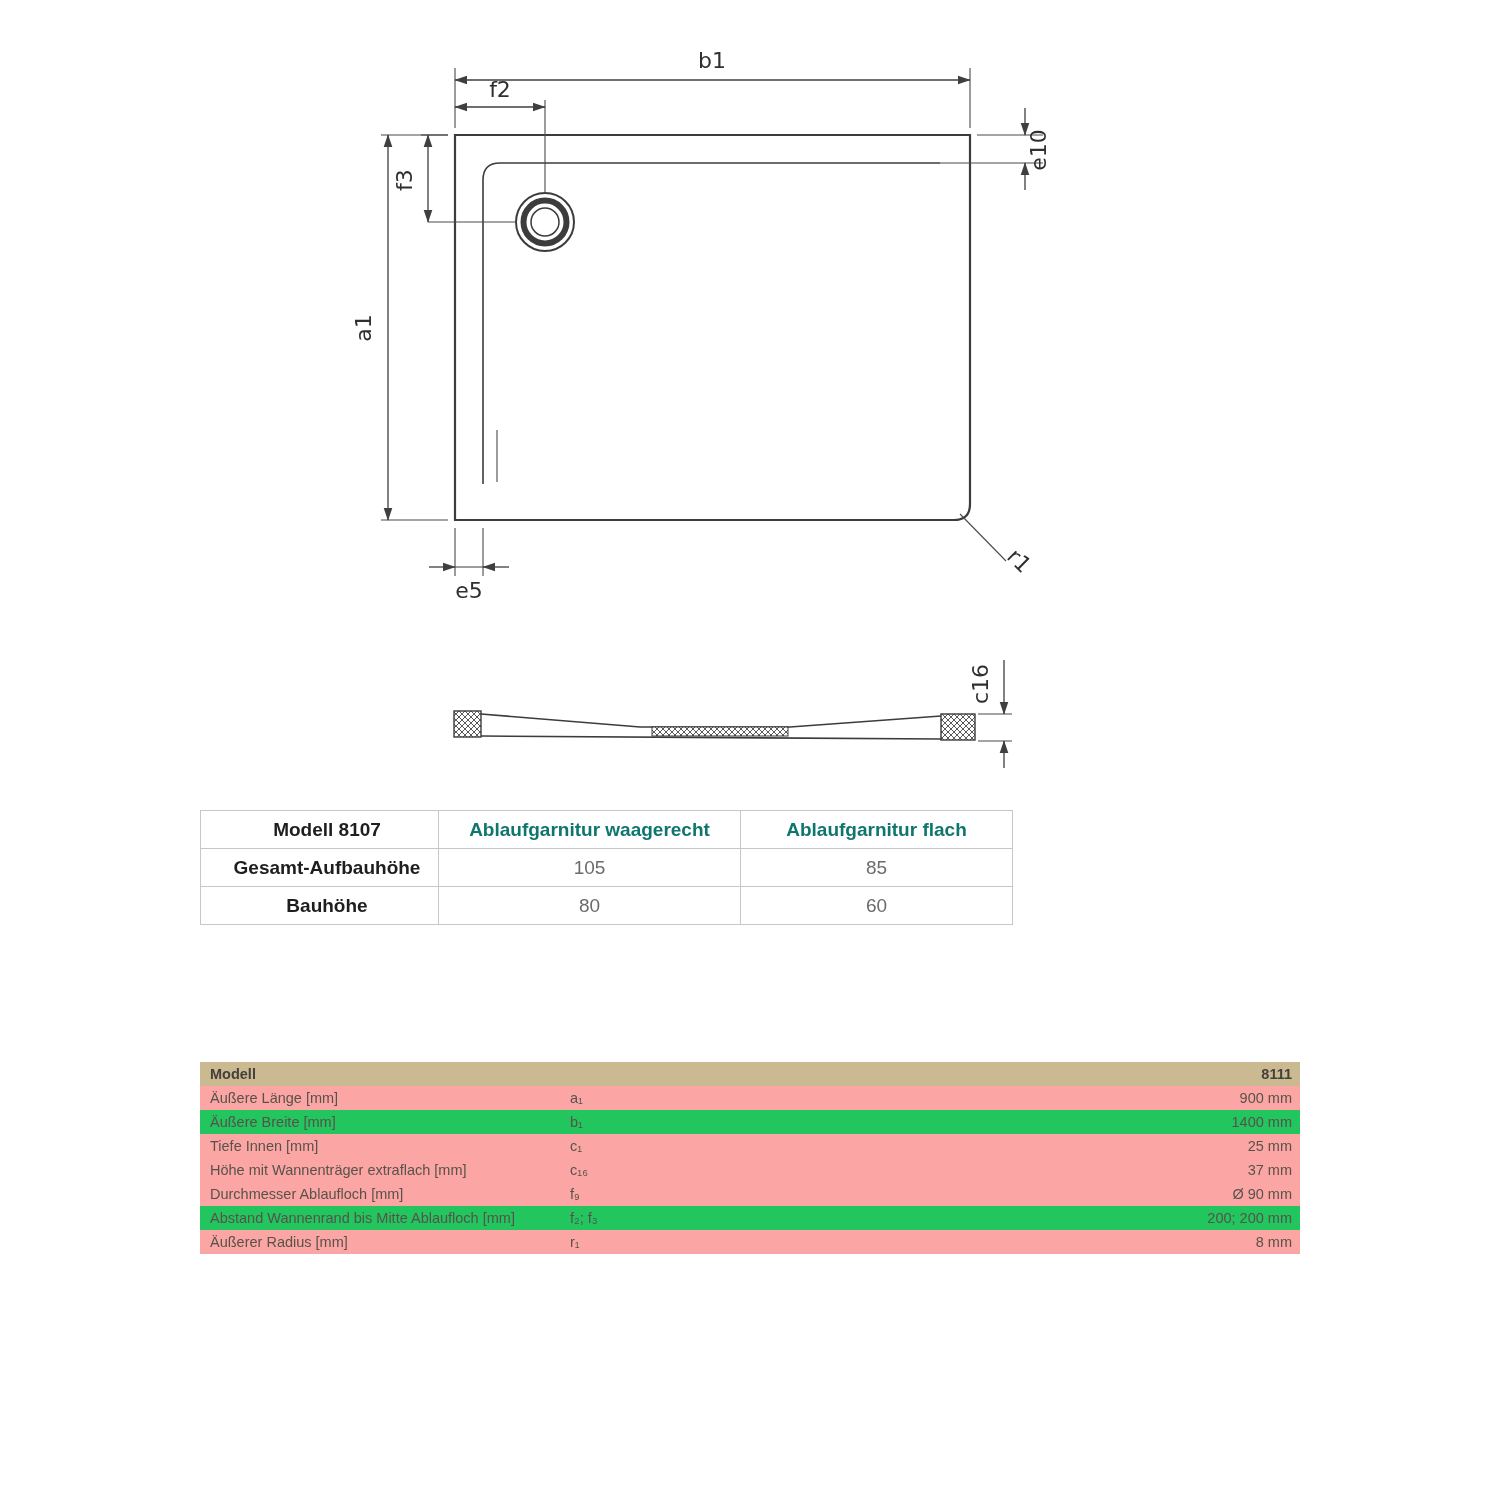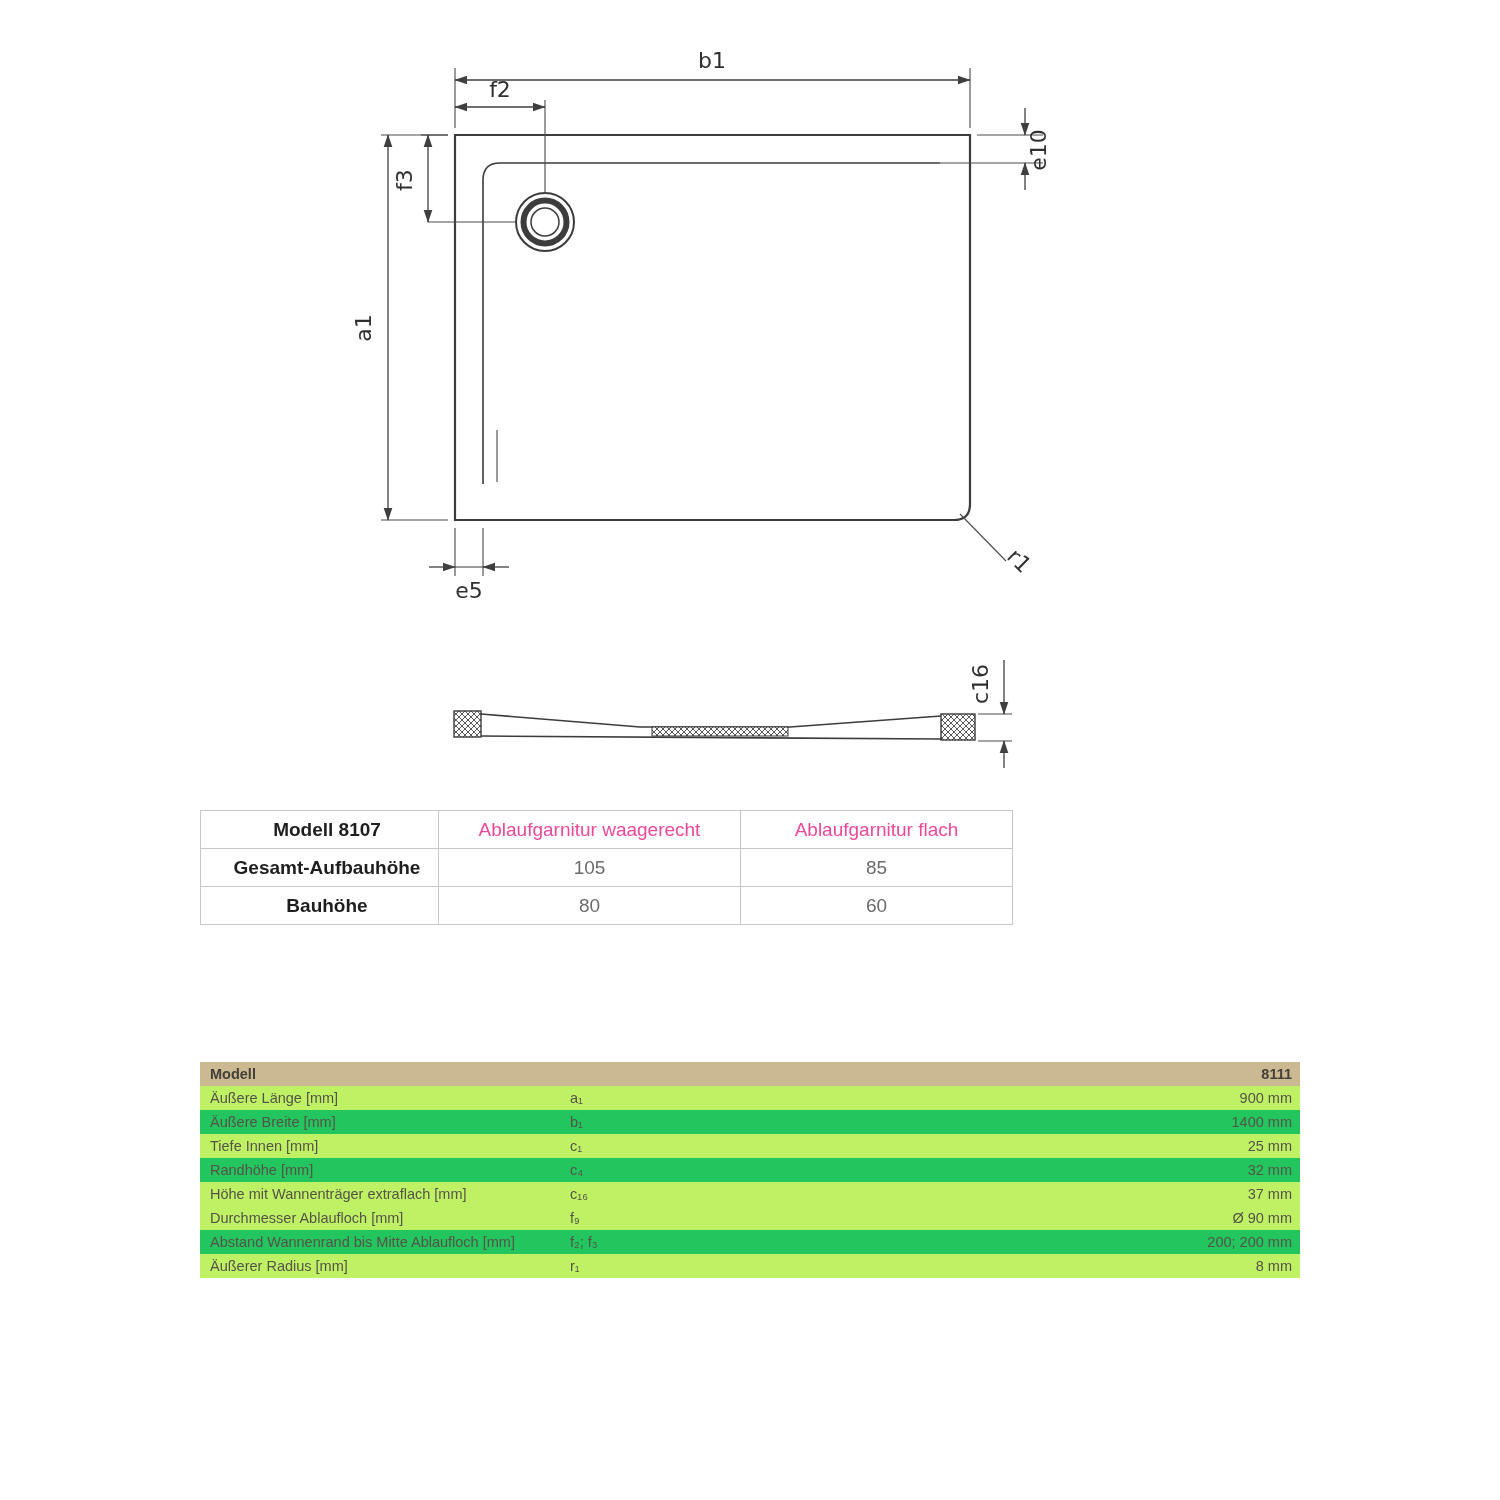--- a/index.html
+++ b/index.html
@@ -11,37 +11,37 @@
   .outline  { fill:#ffffff; stroke:#3c3c3c; stroke-width:2.2; }
   .thin     { fill:none; stroke:#3c3c3c; stroke-width:1.6; }
   .hair     { fill:none; stroke:#4a4a4a; stroke-width:1.1; }
   .dim      { fill:none; stroke:#3f3f3f; stroke-width:1.3; }
   .dimtext  { font-family:"DejaVu Sans", sans-serif; font-size:22px; fill:#2f2f2f; }
 
   
   .model-table { position:absolute; left:200px; top:810px; width:812px; border-collapse:collapse; table-layout:fixed; }
   .model-table td { border:1px solid #c7c7c7; height:38px; font-size:19px; vertical-align:middle; background:#fff; }
   .model-table .lbl { font-weight:bold; color:#1e1e1e; text-align:center; padding-left:15px; }
-  .model-table .hdr { font-weight:normal; color:#ec4899; text-align:center;margin-top:7px; }
+  .model-table .hdr { font-weight:bold; color:#0f766e; text-align:center;margin-top:7px; }
   .model-table .val { font-weight:normal; color:#6b6b6b; text-align:center;margin-left:36px; }
   .model-table col.c1 { width:238px; }
   .model-table col.c2 { width:302px; }
   .model-table col.c3 { width:272px; }
 
   
   .dim-table { position:absolute; left:200px; top:1062px; width:1100px; border-collapse:collapse; table-layout:fixed; font-size:14.5px; color:#57534a; }
   .dim-table td { height:24px; padding:2px 8px 2px 10px; vertical-align:middle; }
   .dim-table col.cl { width:360px; }
   .dim-table col.cs { width:330px; }
   .dim-table col.cv { width:410px; }
   .dim-table .val { text-align:right; }
   .dim-table tr.hdr td { font-weight:bold; color:#44403a; }
   .dim-table tr.hdr  { background:#cbb992; }
   .dim-table tr.dark { background:#22c55e; }
-  .dim-table tr.light{ background:#bef264; }
+  .dim-table tr.light{ background:#fca5a5; }
 </style>
 </head>
 <body>
 
 <div class="page">
 
   <svg class="drawing" width="1500" height="800" viewBox="0 0 1500 800">
     <defs>
       <marker id="arr" viewBox="0 0 10 10" refX="9.5" refY="5" markerWidth="10" markerHeight="10" orient="auto-start-reverse">
         <path d="M0,1.6 L10,5 L0,8.4 Z" fill="#3f3f3f"></path>
@@ -148,25 +148,20 @@
     <tr class="dark">
       <td>Äußere Breite [mm]</td>
       <td>b₁</td>
       <td class="val">1400 mm</td>
     </tr>
     <tr class="light">
       <td>Tiefe Innen [mm]</td>
       <td>c₁</td>
       <td class="val">25 mm</td>
     </tr>
-    <tr class="dark">
-      <td>Randhöhe [mm]</td>
-      <td>c₄</td>
-      <td class="val">32 mm</td>
-    </tr>
     <tr class="light">
       <td>Höhe mit Wannenträger extraflach [mm]</td>
       <td>c₁₆</td>
       <td class="val">37 mm</td>
     </tr>
     <tr class="light">
       <td>Durchmesser Ablaufloch [mm]</td>
       <td>f₉</td>
       <td class="val">Ø 90 mm</td>
     </tr>

